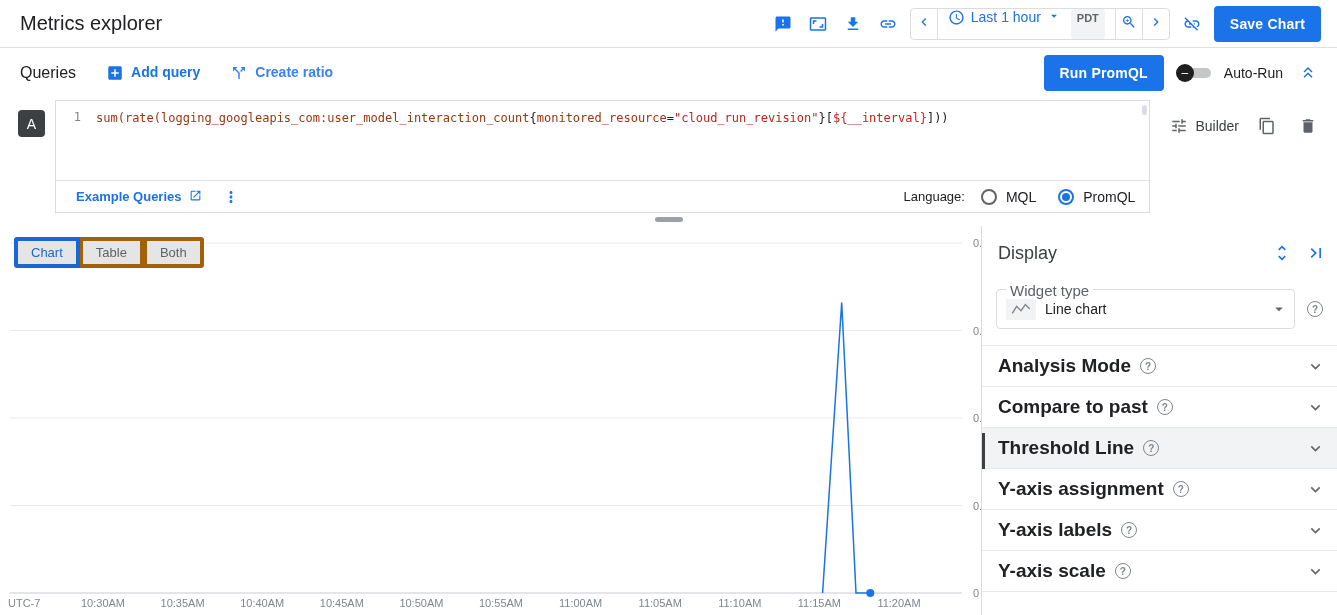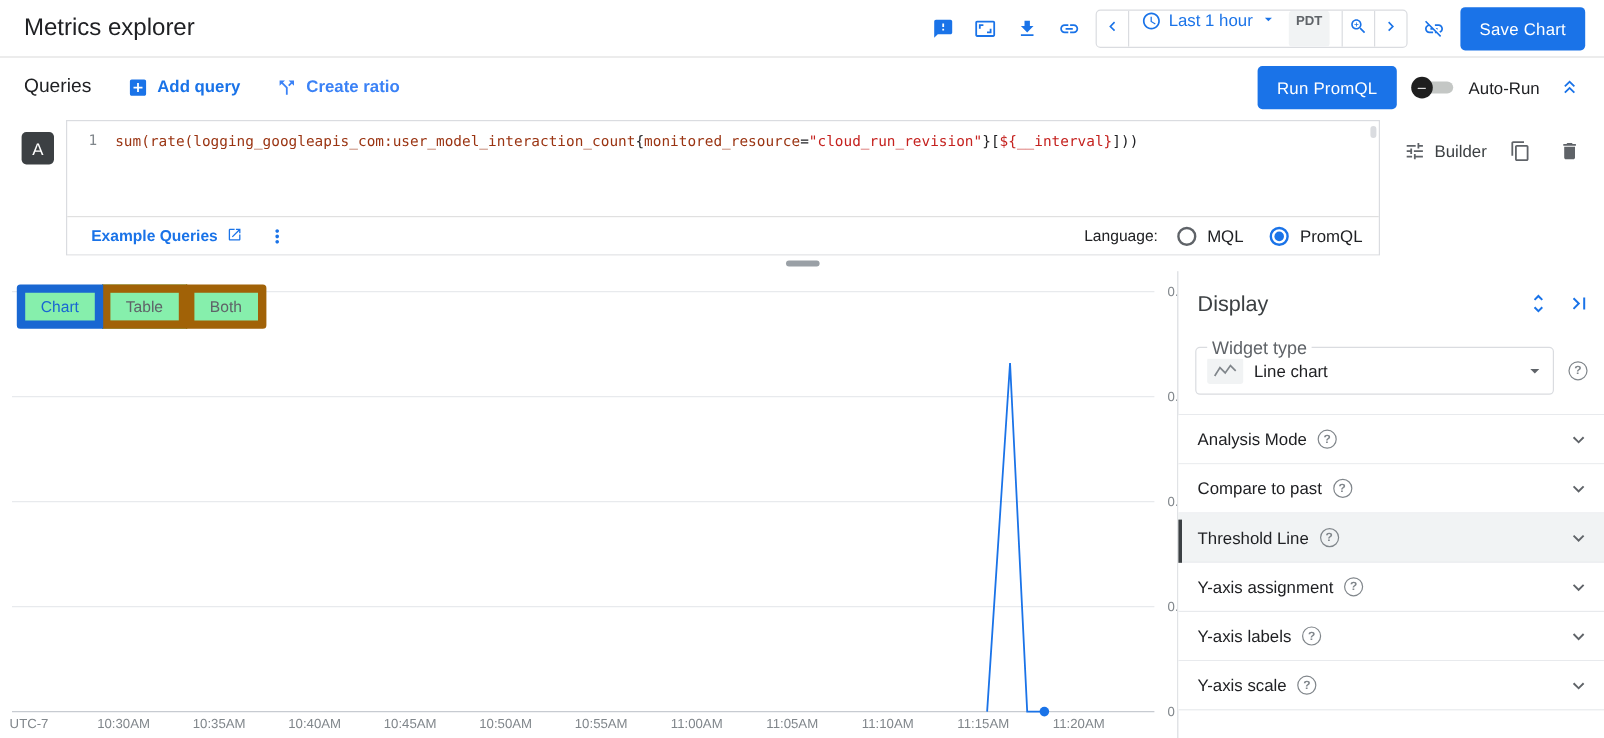--- a/index.html
+++ b/index.html
@@ -14,21 +14,21 @@
   .icon-btn{display:inline-flex;align-items:center;justify-content:center;width:26px;height:26px;color:#1a73e8;cursor:pointer;flex:none}
   .icon-btn svg{width:18px;height:18px;fill:currentColor}
   .icon-btn.gray{color:#5f6368}
   .time-group{display:flex;align-items:stretch;height:32px;border:1px solid #dadce0;border-radius:4px;overflow:hidden;background:#fff}
   .tg-sep{width:1px;background:#dadce0}
   .tg-seg{display:flex;padding:0 5px;color:#1a73e8;cursor:pointer}
   .time-main{gap:6px;font-size:14px;padding:0 10px}
   .time-main svg{width:17px;height:17px;fill:currentColor}
   .time-main .caret{width:14px;height:14px}
   .pdt{background:#f1f3f4;color:#5f6368;font-size:11px;font-weight:700;padding:3px 6px;border-radius:3px;margin-left:4px}
-  .btn-primary{background:#1a73e8;color:#fff;border:none;border-radius:4px;height:36px;padding:0 16px;font-size:14px;font-weight:400;font-family:inherit;cursor:pointer;letter-spacing:.2px}
+  .btn-primary{background:#1a73e8;color:#fff;border:none;border-radius:4px;height:36px;padding:0 16px;font-size:14px;font-weight:700;font-family:inherit;cursor:pointer;letter-spacing:.2px}
 
   
   .queries-bar{height:50px;display:flex;align-items:center;padding:0 16px 0 20px;gap:30px}
   .queries-title{font-size:16px;color:#202124}
   .link-btn{display:inline-flex;align-items:flex-start;gap:7px;color:#1a73e8;font-size:14px;font-weight:700;cursor:pointer}
   .link-btn svg{width:18px;height:18px;fill:currentColor;flex:none}
   .link-btn.disabled{color:#3b82f6;cursor:default}
   .qb-right{margin-left:auto;display:flex;align-items:center;gap:12px}
   .toggle{position:relative;width:36px;height:18px;display:inline-block;cursor:pointer}
   .toggle .track{position:absolute;left:7px;top:4px;width:28px;height:10px;background:#c4c7c5;border-radius:5px}
@@ -65,42 +65,42 @@
   .split-divider{height:13px;position:relative;background:#fff}
   .drag-handle{position:absolute;left:50%;top:4px;transform:translateX(-50%);width:28px;height:5px;border-radius:2.5px;background:#9aa0a6;cursor:row-resize}
 
   
   .content{display:flex;height:390px}
   .chart-area{position:relative;flex:1;min-width:0}
   .chart-svg{position:absolute;left:0;top:0}
   .chart-svg text{font-family:"Liberation Sans","DejaVu Sans",sans-serif;font-size:11px;fill:#80868b}
   .chart-svg text.mid{text-anchor:middle}
   .tabs{position:absolute;left:14px;top:11px;display:flex}
-  .tab{padding:4px 13px;font-size:13px;color:#5f6368;border:7px solid #a16207;background:#86efac;margin-left:-1px;cursor:pointer}
+  .tab{padding:4px 13px;font-size:13px;color:#5f6368;border:4px solid #a16207;background:#e5e5e5;margin-left:-1px;cursor:pointer}
   .tab:first-child{margin-left:0;border-radius:3px 0 0 3px}
   .tab:last-child{border-radius:0 3px 3px 0}
   .tab.active{color:#1967d2;border-color:#1967d2;position:relative;z-index:1}
 
   
   .display-panel{width:356px;flex:none;border-left:1px solid #dadce0;position:relative;background:#fff}
   .panel-scroll-thumb{position:absolute;left:0;top:207px;width:3px;height:36px;background:#3c4043;cursor:pointer}
   .panel-header{display:flex;align-items:center;padding:14px 8px 0 16px;gap:8px}
   .panel-title{font-size:18px;color:#3c4043;flex:1}
   .panel-header .icon-btn svg{width:20px;height:20px}
   .widget-row{display:flex;align-items:center;margin:23px 14px 0 14px;gap:12px}
   .widget-select{position:relative;flex:1;height:40px;border:1px solid #dadce0;border-radius:4px;display:flex;align-items:center;padding:0 6px 0 9px;gap:9px;cursor:pointer;background:#fff}
   .widget-float-label{position:absolute;top:-8px;left:9px;background:#fff;padding:0 4px;font-size:15px;color:#5f6368}
   .widget-thumb{width:30px;height:22px;background:#f1f3f4;border-radius:2px;display:flex;align-items:center;justify-content:center;flex:none}
   .widget-value{font-size:14px;color:#202124;flex:1}
   .widget-select .caret{width:18px;height:18px;fill:#5f6368;flex:none}
   .help{width:16px;height:16px;border:1.5px solid #80868b;border-radius:50%;color:#80868b;font-size:10px;font-weight:700;display:inline-flex;align-items:center;justify-content:center;cursor:pointer;flex:none}
   .acc-list{margin-top:16px;border-top:1px solid #e8eaed}
   .acc-row{height:41px;display:flex;align-items:center;gap:9px;padding:0 12px 0 16px;border-bottom:1px solid #e8eaed;cursor:pointer;background:#fff}
   .acc-row.hl{background:#f1f3f4}
-  .acc-label{font-size:14px;font-weight:400;color:#202124}
+  .acc-label{font-size:19px;font-weight:700;color:#202124}
   .acc-chevron{margin-left:auto;width:19px;height:19px;fill:#5f6368;flex:none}
 </style>
 </head>
 <body>
 
 <header class="topbar">
   <h1 class="page-title">Metrics explorer</h1>
   <div class="topbar-right">
     <span class="icon-btn">
         <svg viewBox="0 0 24 24">

